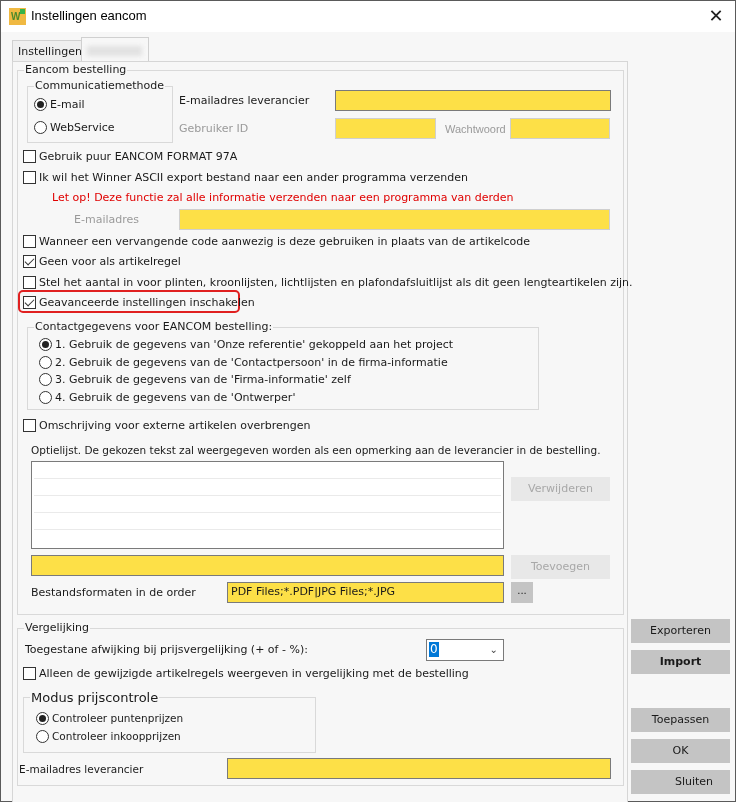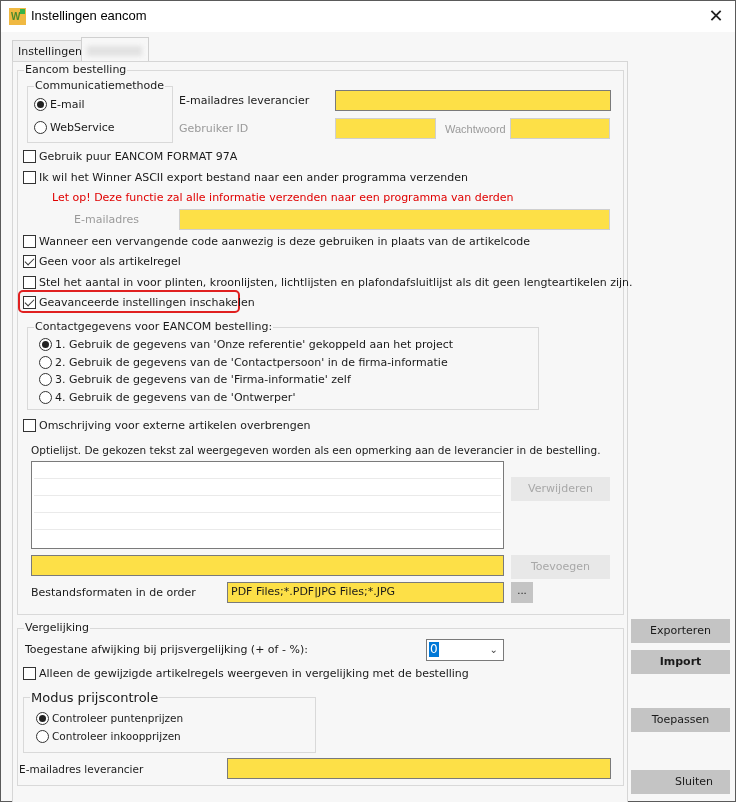--- a/index.html
+++ b/index.html
@@ -138,14 +138,15 @@
   <span class="abs" style="left:51px;top:711px;font-size:10.5px;">Controleer puntenprijzen</span>
   <div class="rb" style="left:35px;top:729px;"></div>
   <span class="abs" style="left:51px;top:729px;font-size:10.5px;">Controleer inkoopprijzen</span>
 
   <span class="abs" style="left:18px;top:762px;font-size:10.5px;">E-mailadres leverancier</span>
   <div class="input" style="left:226px;top:757px;width:384px;"></div>
 
   <div class="btn" style="left:630px;top:618px;width:99px;">Exporteren</div>
   <div class="btn" style="left:630px;top:649px;width:99px;font-weight:bold;">Import</div>
   <div class="btn" style="left:630px;top:707px;width:99px;">Toepassen</div>
+  <div class="btn" style="left:630px;top:738px;width:99px;">OK</div>
   <div class="btn" style="left:630px;top:769px;width:99px;padding-left:27px;">Sluiten</div>
 </div>
 
 </body></html>

